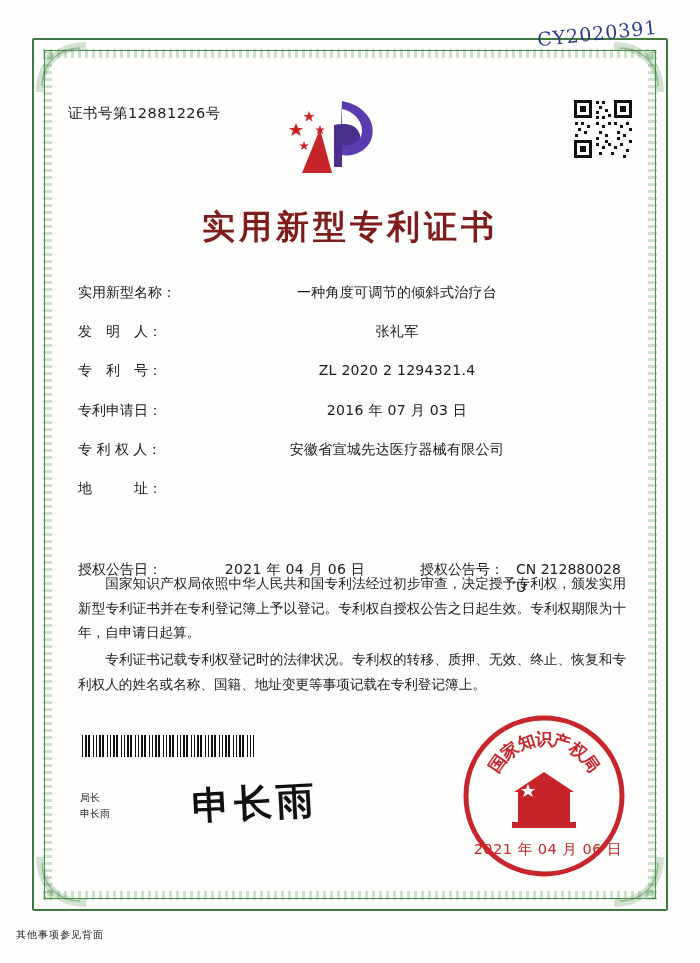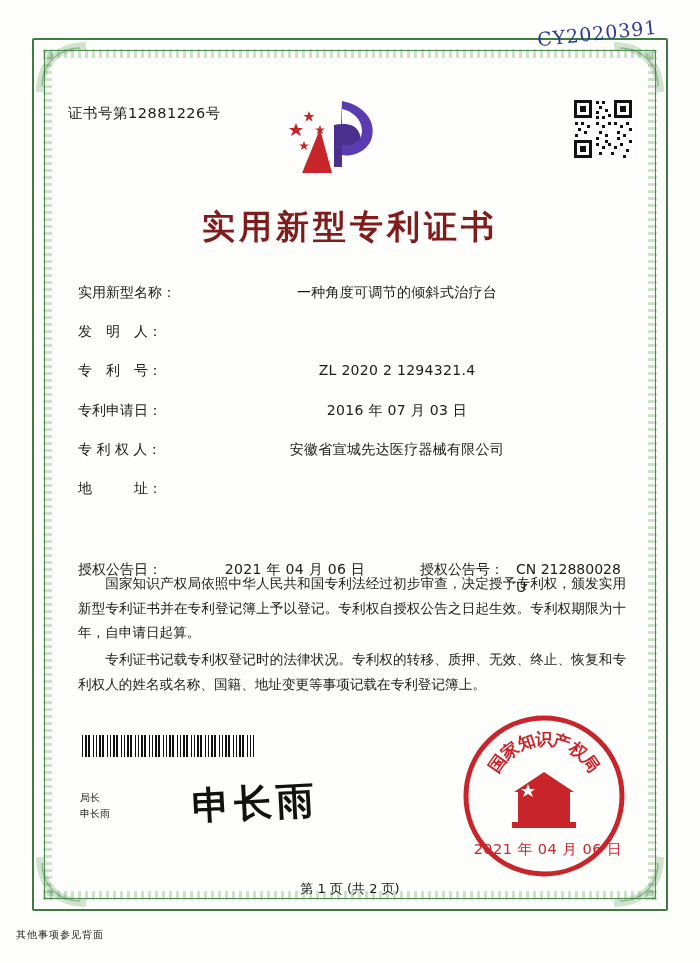--- a/index.html
+++ b/index.html
@@ -278,20 +278,21 @@
 
   <div class="doc-title">实用新型专利证书</div>
 
   <div class="fields">
     <div class="frow">
       <div class="flabel">实用新型名称：</div>
       <div class="fvalue">一种角度可调节的倾斜式治疗台</div>
     </div>
     <div class="frow">
       <div class="flabel">发　明　人：</div>
+      <div class="fvalue">张礼军</div>
     </div>
     <div class="frow">
       <div class="flabel">专　利　号：</div>
       <div class="fvalue">ZL 2020 2 1294321.4</div>
     </div>
     <div class="frow">
       <div class="flabel">专利申请日：</div>
       <div class="fvalue">2016 年 07 月 03 日</div>
     </div>
     <div class="frow">
@@ -343,16 +344,15 @@
         <text x="84" y="33" text-anchor="middle" transform="rotate(-18 84 84)">知</text>
         <text x="84" y="33" text-anchor="middle">识</text>
         <text x="84" y="33" text-anchor="middle" transform="rotate(18 84 84)">产</text>
         <text x="84" y="33" text-anchor="middle" transform="rotate(37 84 84)">权</text>
         <text x="84" y="33" text-anchor="middle" transform="rotate(55 84 84)">局</text>
       </g>
     </svg>
   </div>
   <div class="seal-date">2021 年 04 月 06 日</div>
 
-  <div class="page-no">第 1 页 (共 2 页)</div>
   <div class="back-note">其他事项参见背面</div>
 
 </div>
 
 </body></html>

